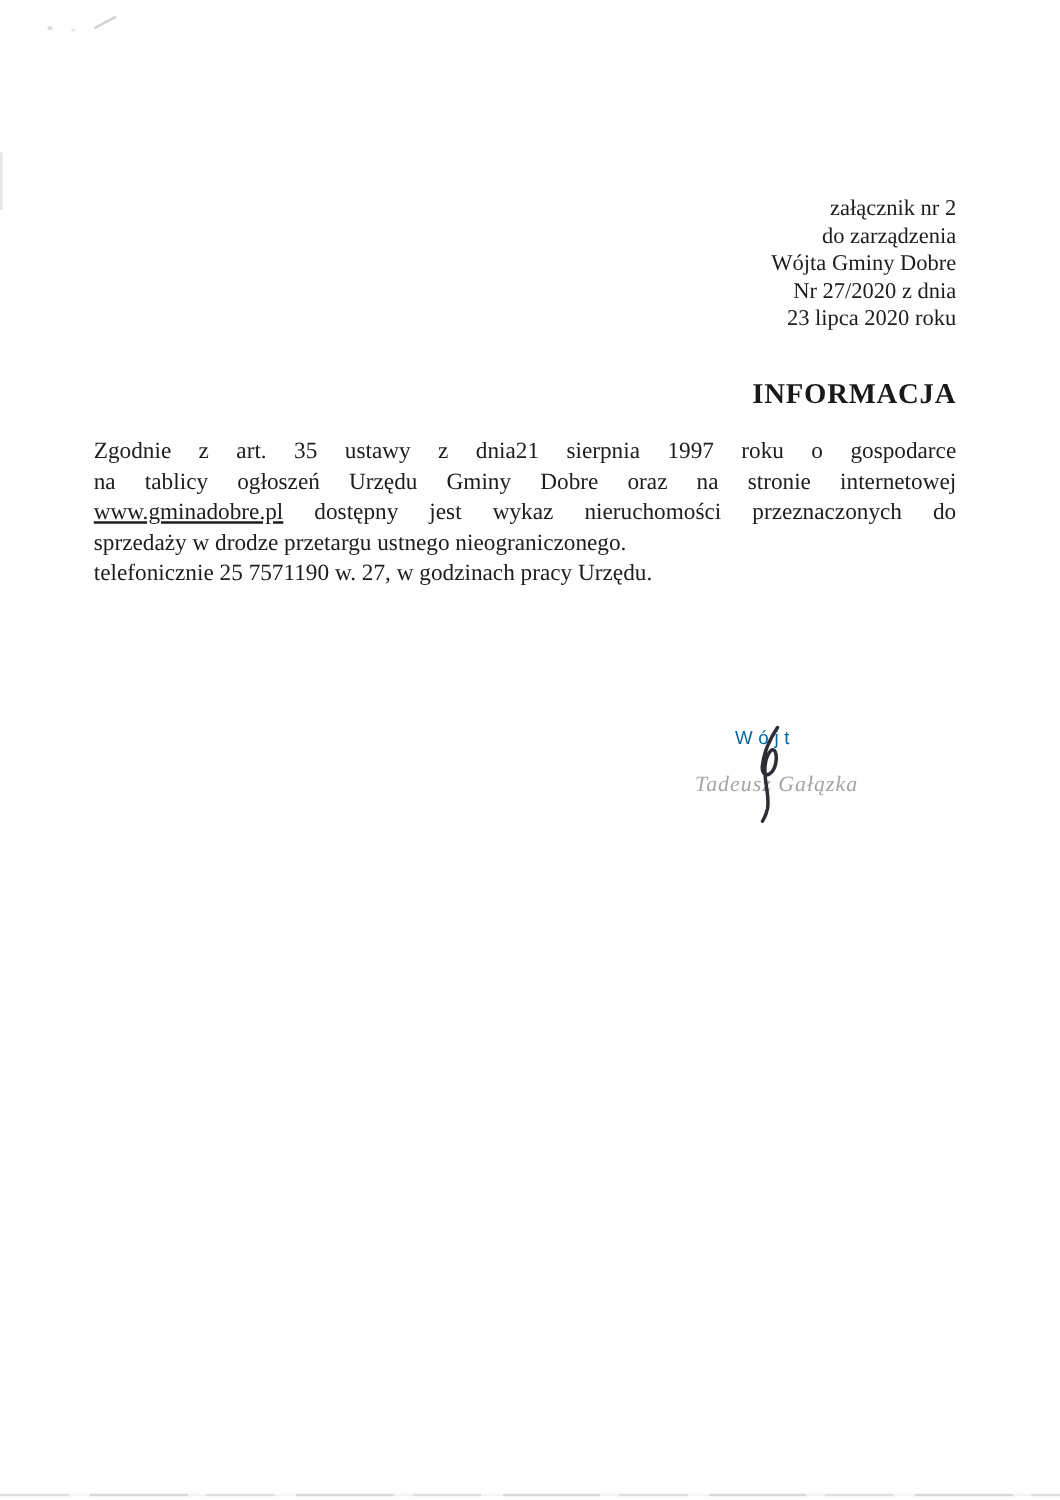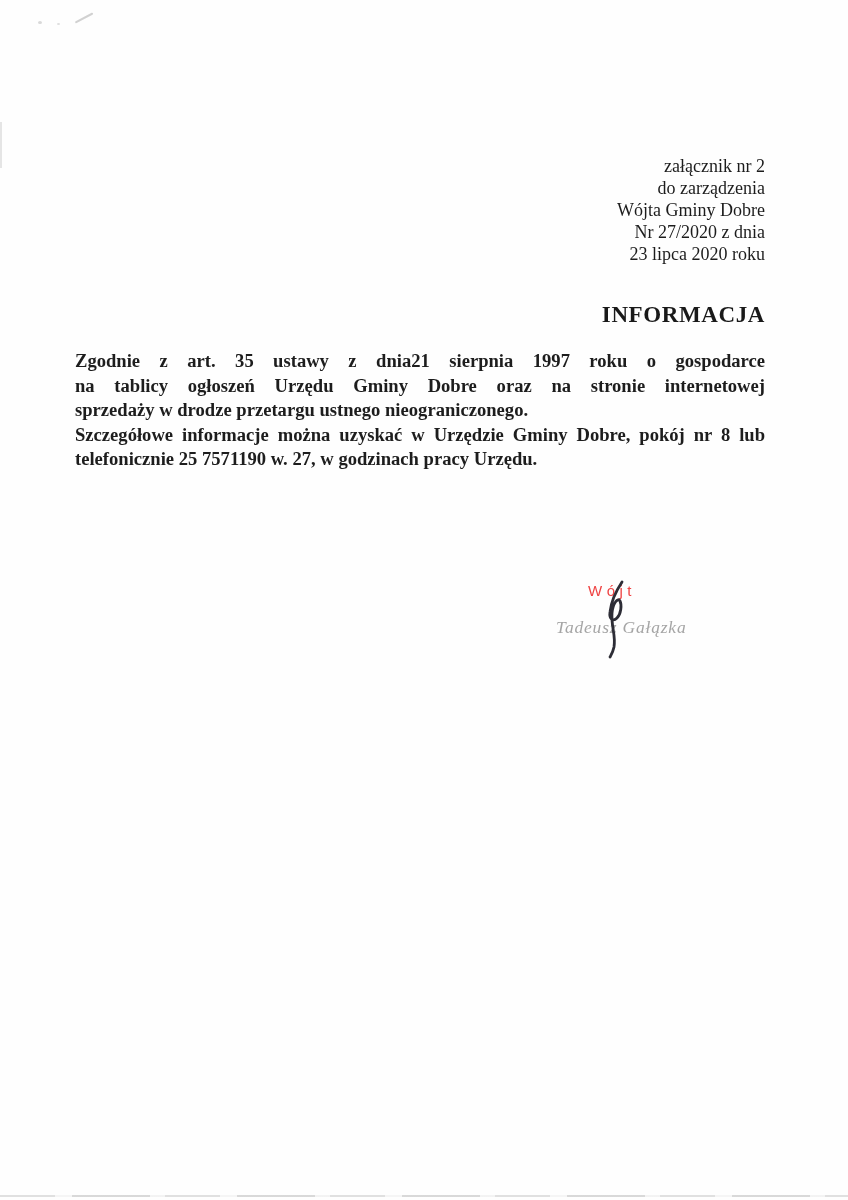--- a/index.html
+++ b/index.html
@@ -45,41 +45,40 @@
     top: 349px;
     left: 75px;
     width: 690px;
     font-size: 18.6px;
     line-height: 24.5px;
     color: #1d1d1d;
   }
   .line {
     text-align: justify;
     text-align-last: justify;
-    font-weight: bold;
   }
   .line-last {
     text-align: right;
     text-align-last: left;
   }
   .url-underline {
     text-decoration: underline;
     text-decoration-thickness: 1.5px;
     text-underline-offset: 2px;
   }
 
   
   .sig-role {
     position: absolute;
     top: 582px;
     left: 588px;
     font-family: "Liberation Sans", sans-serif;
     font-size: 15px;
     letter-spacing: 4.5px;
-    color: #ef4444;
+    color: #0369a1;
     filter: blur(0.4px);
   }
   .sig-name {
     position: absolute;
     top: 617px;
     left: 556px;
     font-family: "Liberation Serif", serif;
     font-style: italic;
     font-size: 17.5px;
     letter-spacing: 0.8px;
@@ -144,22 +143,22 @@
     <div>Wójta Gminy Dobre</div>
     <div>Nr 27/2020 z dnia</div>
     <div>23 lipca 2020 roku</div>
   </div>
 
   <div class="doc-title">INFORMACJA</div>
 
   <div class="body-text">
     <div class="line">Zgodnie z art. 35 ustawy z dnia21 sierpnia 1997 roku o gospodarce</div>
     <div class="line">na tablicy ogłoszeń Urzędu Gminy Dobre oraz na stronie internetowej</div>
+    <div class="line"><span class="url-underline">www.gminadobre.pl</span><span> dostępny jest wykaz nieruchomości przeznaczonych do</span></div>
     <div class="line line-last">sprzedaży w drodze przetargu ustnego nieograniczonego.</div>
-    <div class="line">Szczegółowe informacje można uzyskać w Urzędzie Gminy Dobre, pokój nr 8 lub</div>
     <div class="line line-last">telefonicznie 25 7571190 w. 27, w godzinach pracy Urzędu.</div>
   </div>
 
   <div class="sig-role">Wójt</div>
   <div class="sig-name">Tadeusz Gałązka</div>
   <svg class="sig-ink" viewBox="0 0 45 90" xmlns="http://www.w3.org/2000/svg">
     <path d="M 27 7
              C 21 16, 16 28, 15 37
              C 14 44, 18 47, 22 43
              C 26 39, 27 30, 25 26

